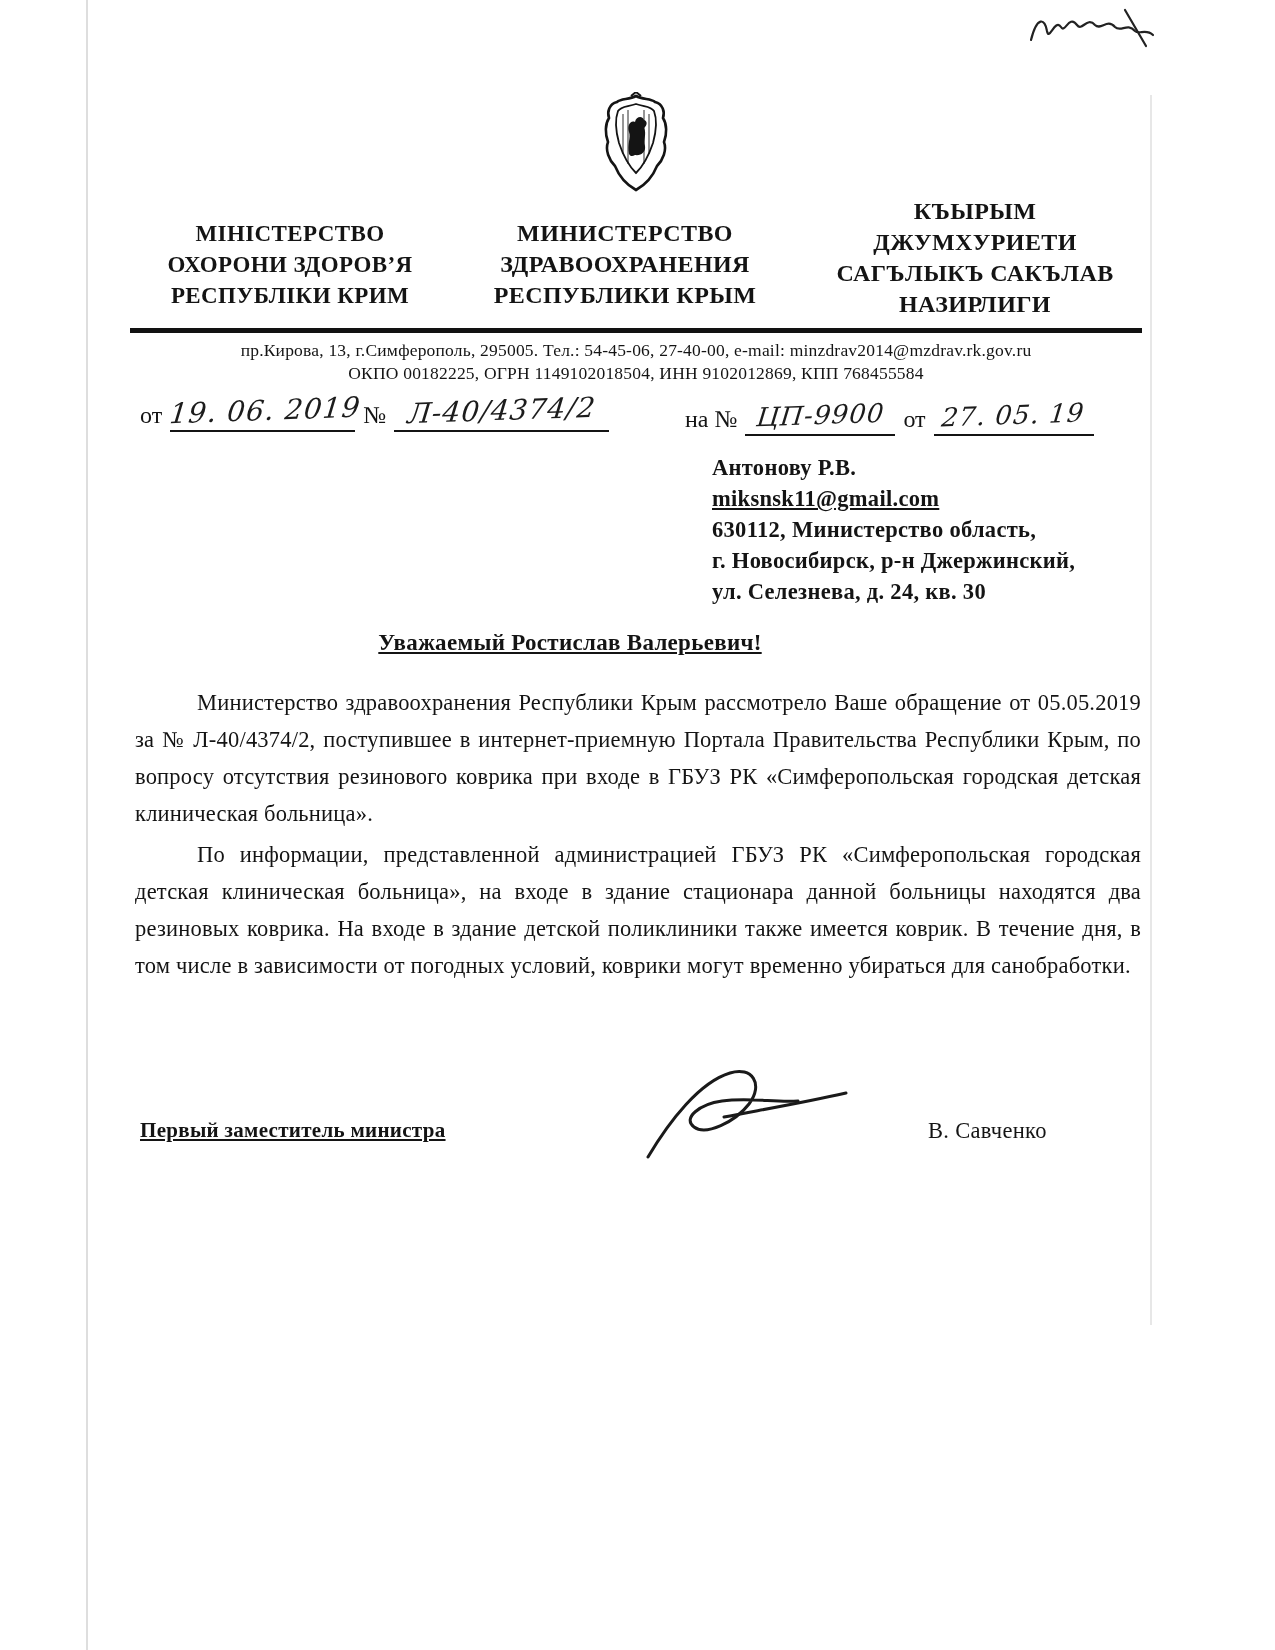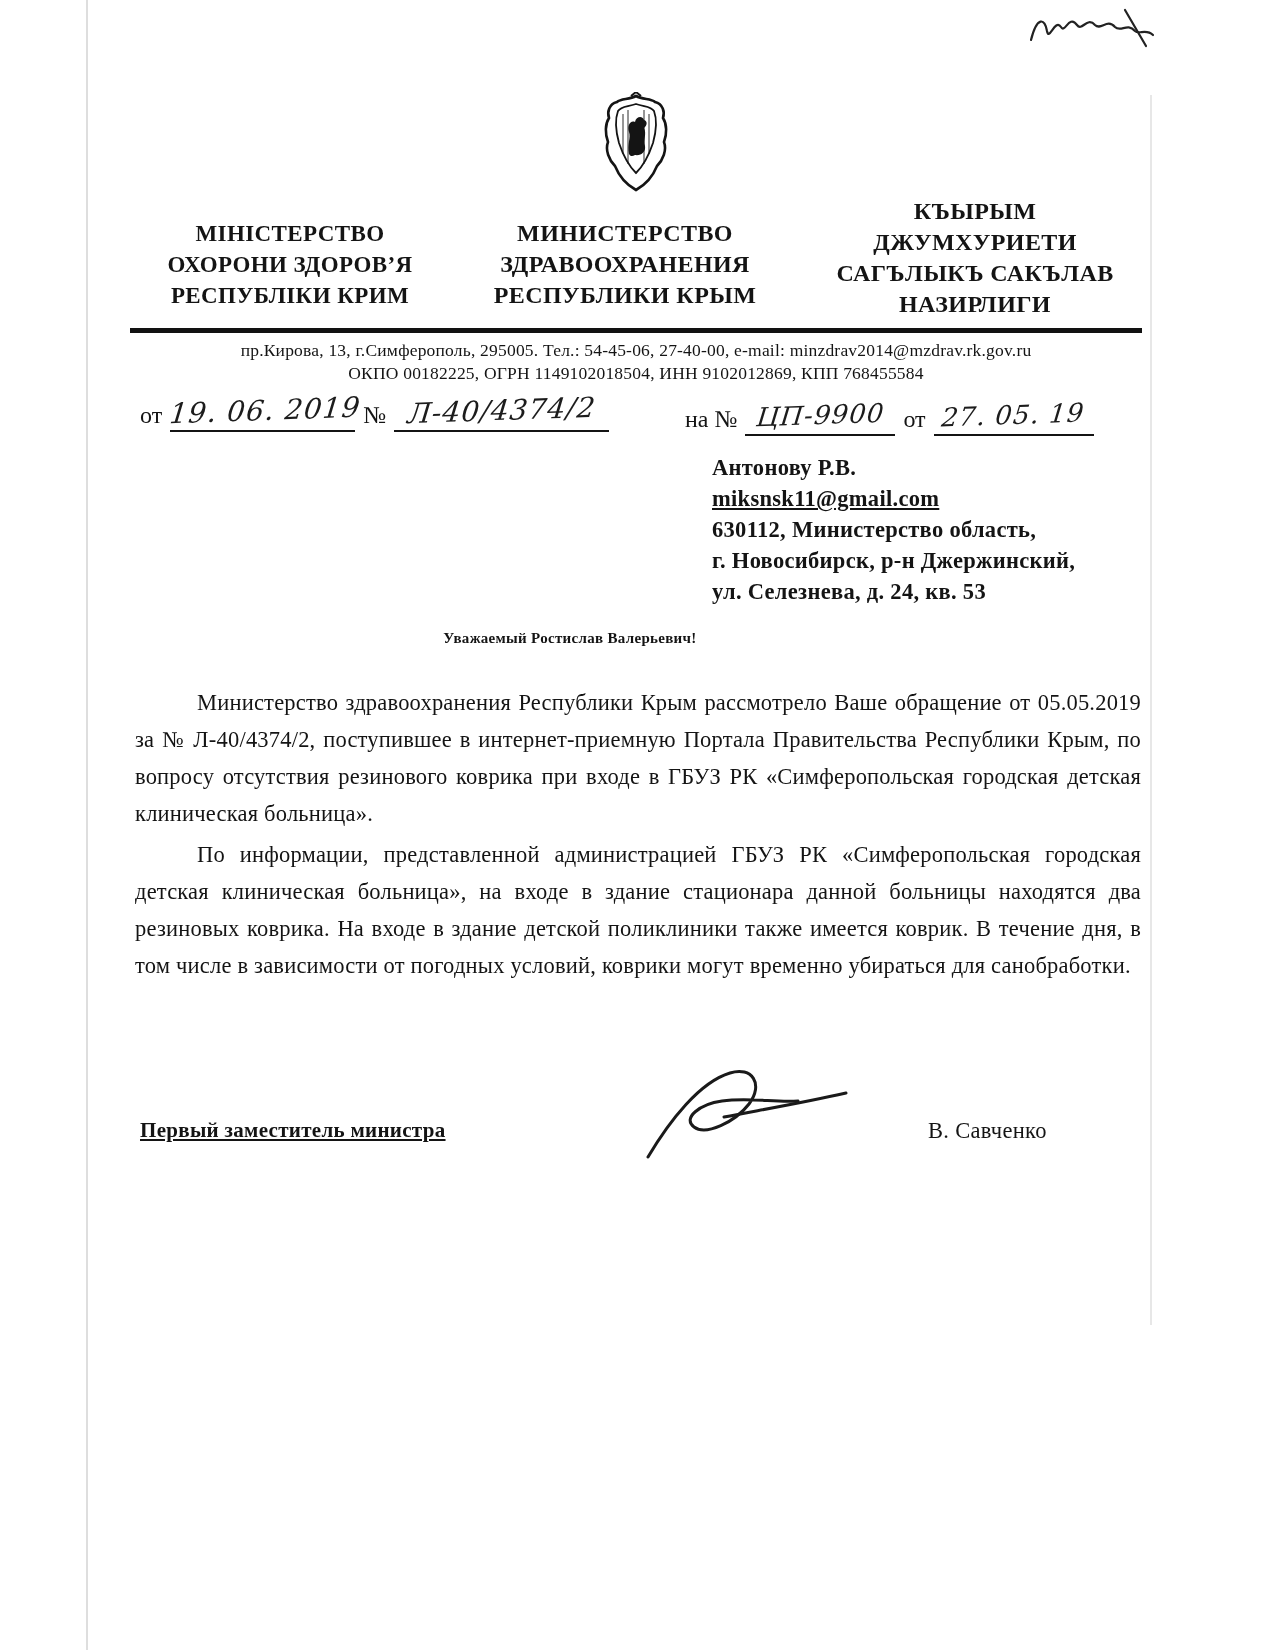--- a/index.html
+++ b/index.html
@@ -61,21 +61,21 @@
   .hw-sm{font-size:26px;}
 
   .recipient{
     position:absolute;left:712px;top:452px;
     font-weight:bold;font-size:22.5px;line-height:31px;letter-spacing:.3px;font-family:Liberation Serif, serif;
   }
   .recipient .email{text-decoration:underline;}
 
   .salutation{
     position:absolute;left:135px;top:630px;width:870px;
-    text-align:center;font-weight:bold;font-size:15px;letter-spacing:.3px;
+    text-align:center;font-weight:bold;font-size:23px;letter-spacing:.3px;text-decoration:underline;
   }
 
   .body-text{
     position:absolute;left:135px;top:684px;width:1006px;
     font-size:22.5px;line-height:37px;text-align:justify;letter-spacing:.2px;
   }
   .body-text p{margin:0 0 4px 0;text-indent:62px;}
 
   .sign-title{position:absolute;left:140px;top:1118px;font-weight:bold;font-size:21px;letter-spacing:.3px;text-decoration:underline;}
   .sign-name{position:absolute;left:928px;top:1118px;font-weight:normal;font-size:22.5px;letter-spacing:.3px;}
@@ -140,21 +140,21 @@
       <span class="ref-label">от</span>
       <span class="hw-slot w160"><span class="hw hw-sm">27. 05. 19</span></span>
     </div>
   </div>
 
   <div class="recipient">
     <div>Антонову Р.В.</div>
     <div class="email">miksnsk11@gmail.com</div>
     <div>630112, Министерство область,</div>
     <div>г. Новосибирск, р-н Джержинский,</div>
-    <div>ул. Селезнева, д. 24, кв. 53</div>
+    <div>ул. Селезнева, д. 24, кв. 30</div>
   </div>
 
   <div class="salutation">Уважаемый Ростислав Валерьевич!</div>
 
   <div class="body-text">
     <p>Министерство здравоохранения Республики Крым рассмотрело Ваше обращение от 05.05.2019 за № Л-40/4374/2, поступившее в  интернет-приемную Портала Правительства Республики Крым, по вопросу отсутствия резинового коврика при входе в ГБУЗ РК «Симферопольская городская детская клиническая больница».</p>
     <p>По информации, представленной администрацией ГБУЗ РК «Симферопольская городская детская клиническая больница», на входе в здание стационара данной больницы находятся два резиновых коврика. На входе в здание детской поликлиники также имеется коврик. В течение дня, в том числе в зависимости от погодных условий, коврики могут временно убираться для санобработки.</p>
   </div>
 
   <div class="sign-title">Первый заместитель министра</div>

